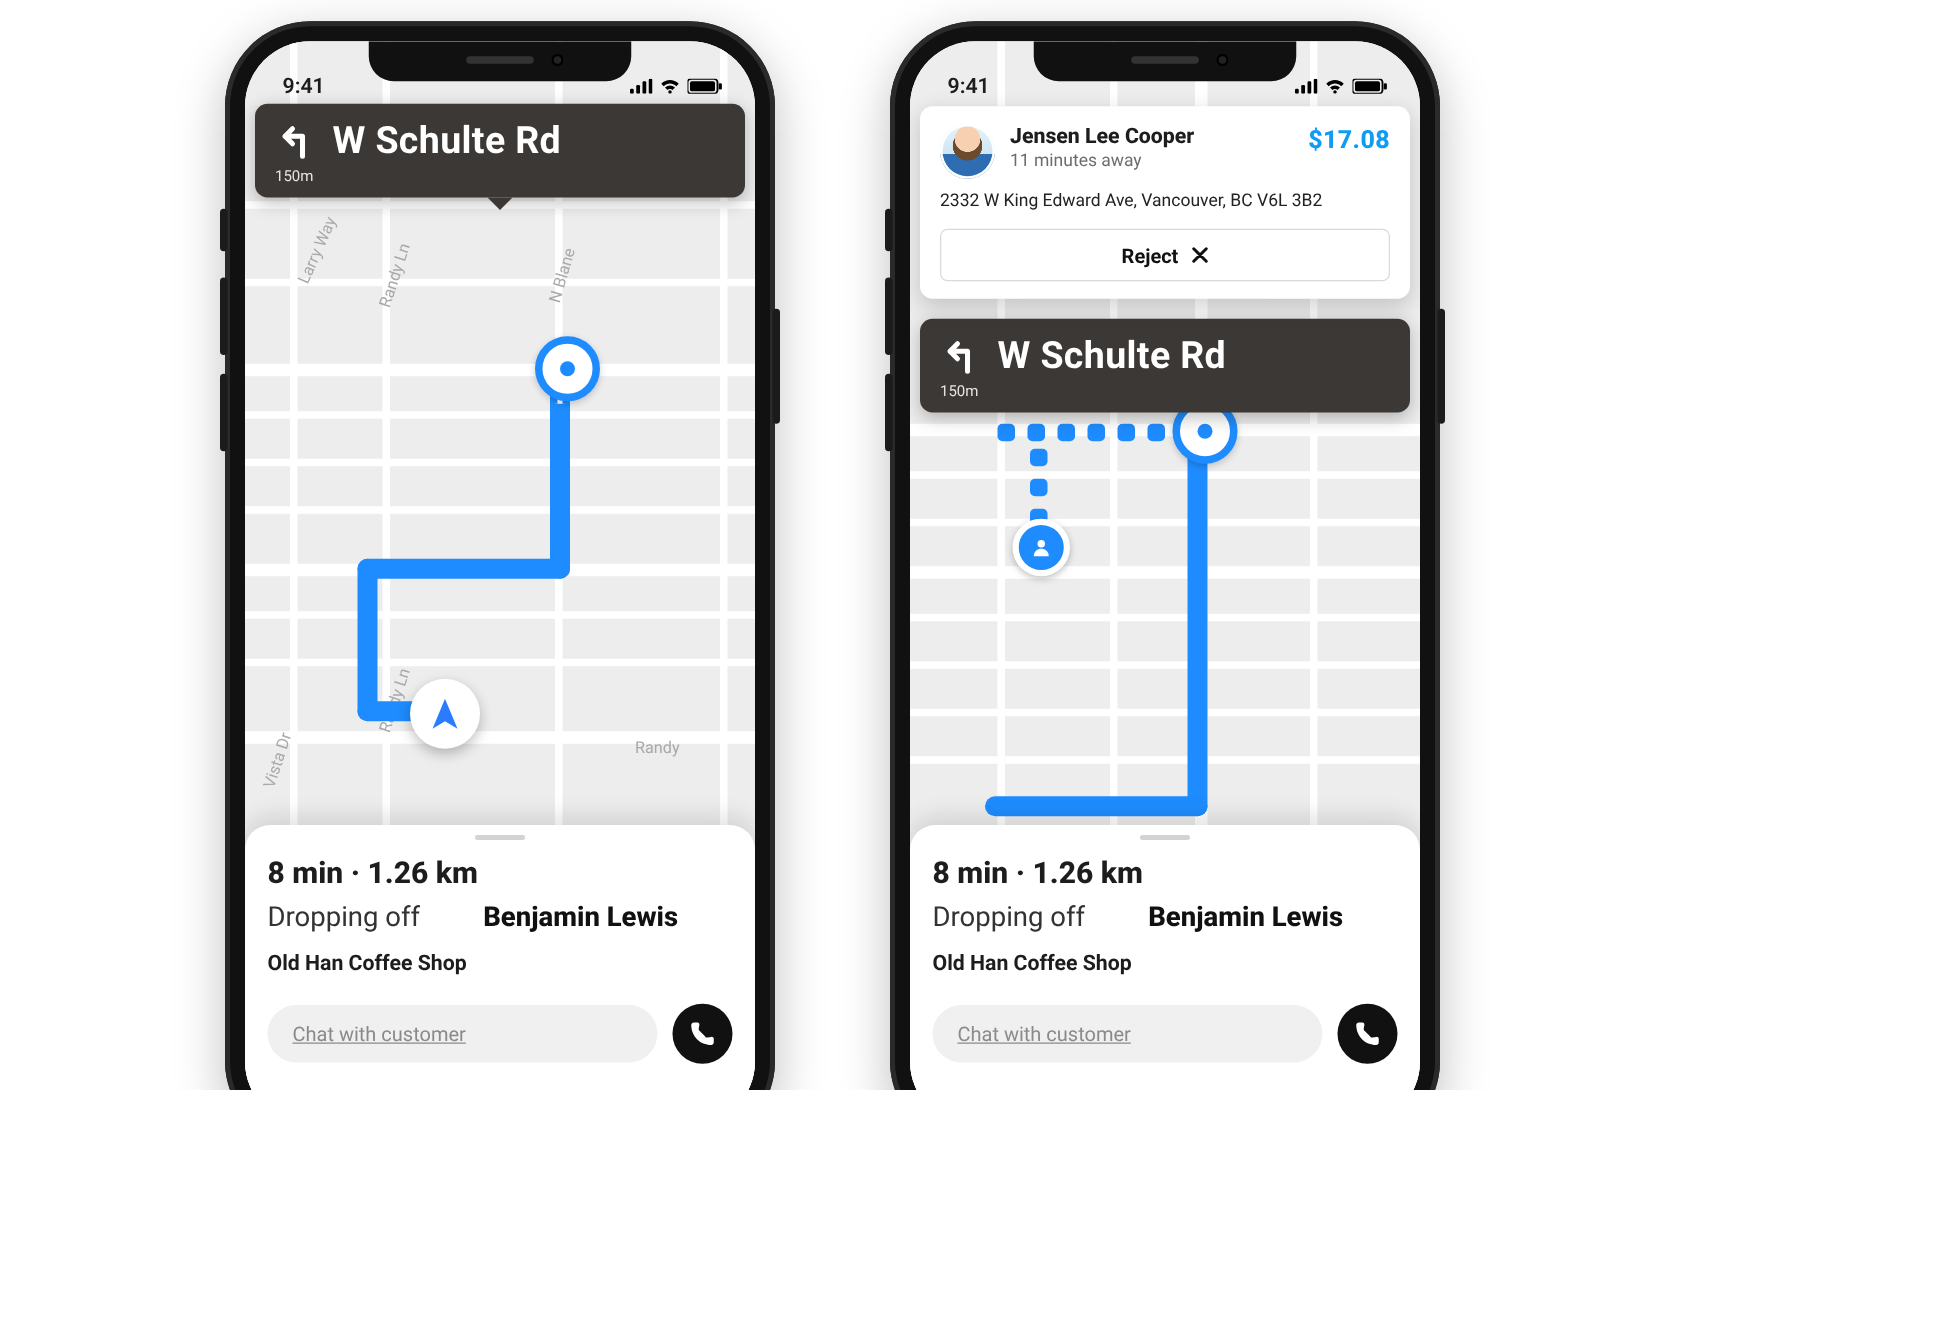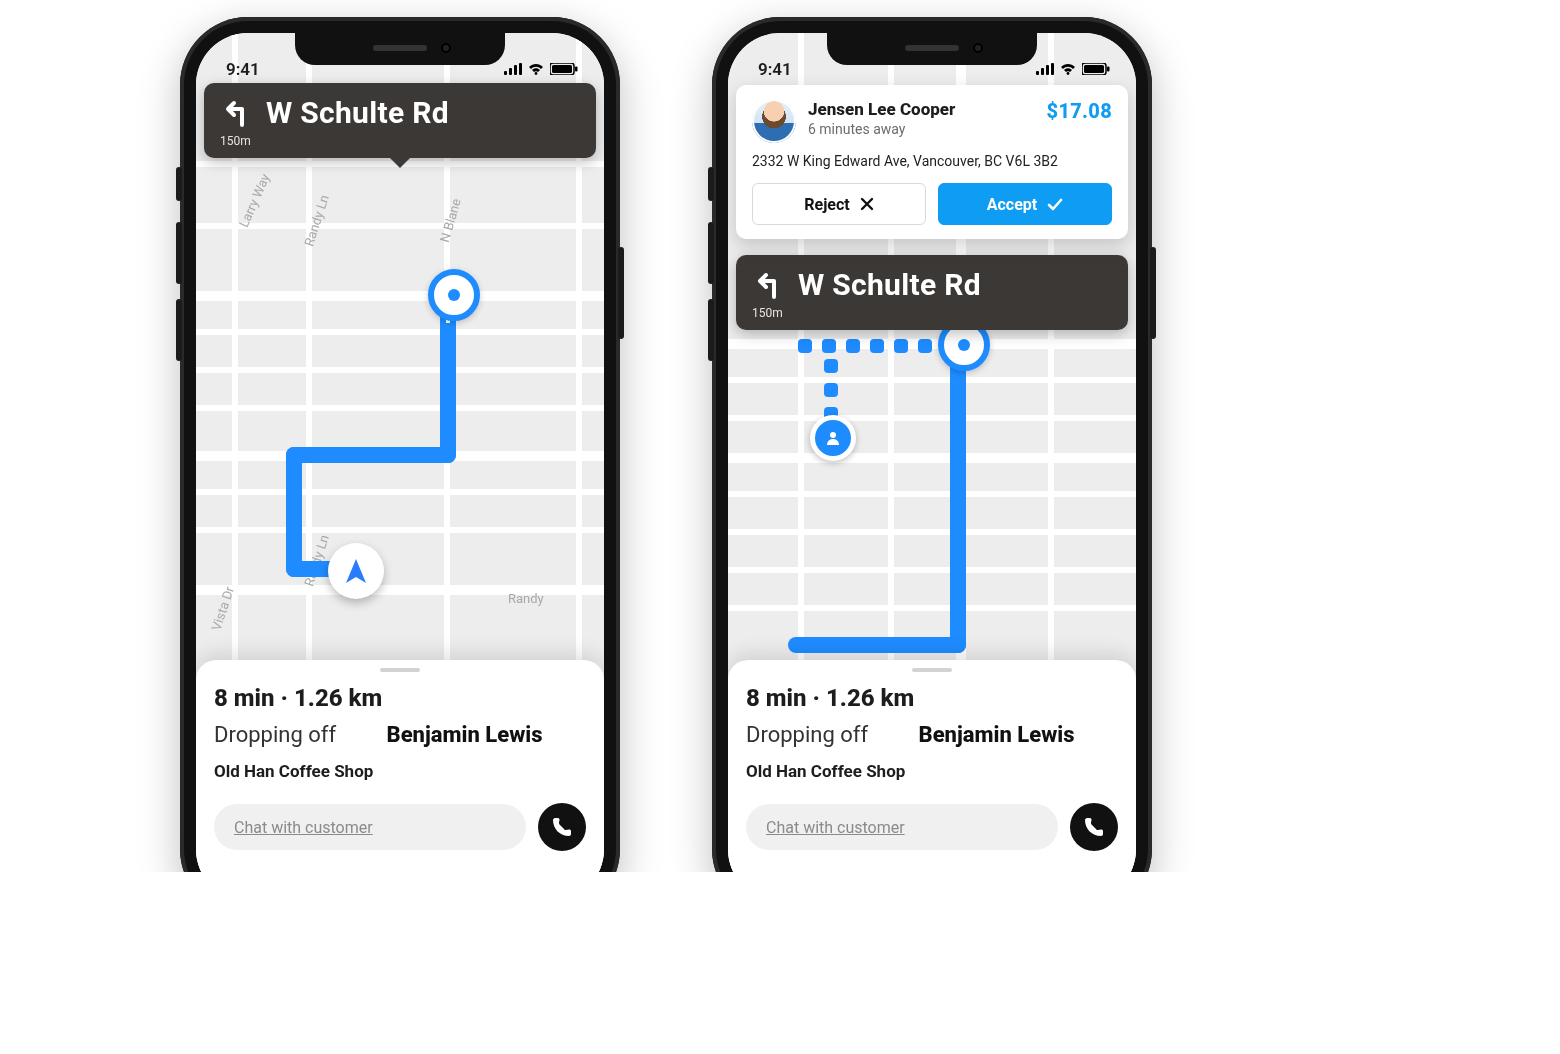--- a/index.html
+++ b/index.html
@@ -415,38 +415,32 @@
                 <use href="#i-person"></use>
               </svg>
           </div>
         </div>
 
         <div class="notif">
           <div class="pax-row">
             <div class="avatar"></div>
             <div class="pax-info">
               <div class="pax-name">Jensen Lee Cooper</div>
-              <div class="pax-sub">6 minutes away</div>
+              <div class="pax-sub">11 minutes away</div>
             </div>
             <div class="price">$17.08</div>
           </div>
           <div class="address">2332 W King Edward Ave, Vancouver, BC V6L 3B2</div>
           <div class="notif-btns">
             <div class="btn">
               <span>Reject</span>
               <svg width="14" height="14" style="color:#111">
                   <use href="#i-close"></use>
                 </svg>
             </div>
-            <div class="btn primary">
-              <span>Accept</span>
-              <svg width="16" height="14" style="color:#fff">
-                  <use href="#i-check"></use>
-                </svg>
-            </div>
           </div>
         </div>
 
         <div class="turn-card" style="top:222px">
           <div class="row1">
             <svg width="32" height="32">
                 <use href="#i-turn-left"></use>
               </svg>
             <span class="street">W Schulte Rd</span>
           </div>

